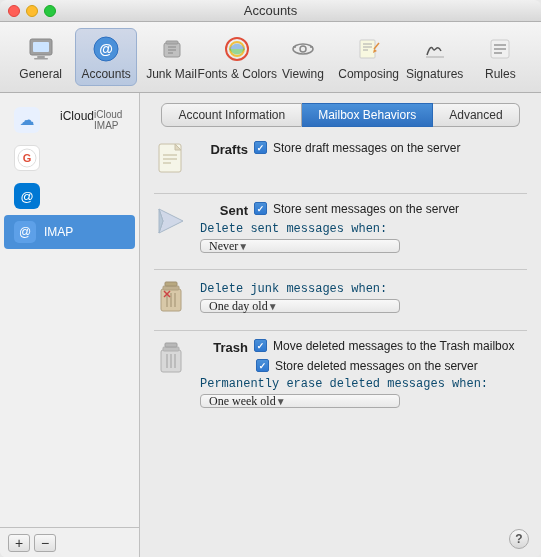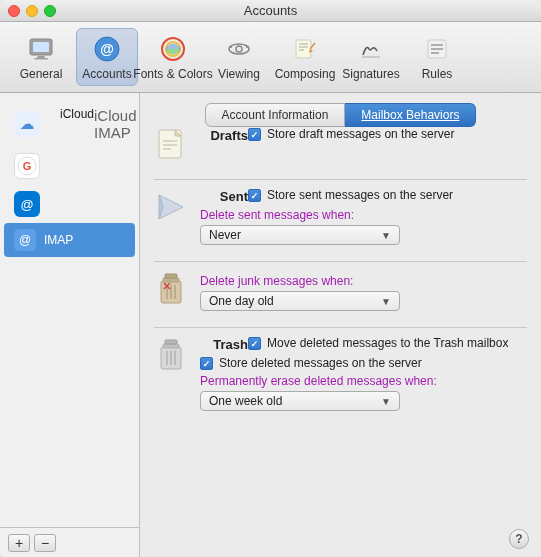--- a/index.html
+++ b/index.html
@@ -123,21 +123,21 @@
       align-items: center;
       justify-content: center;
       font-size: 15px;
       flex-shrink: 0;
     }
     .icloud-icon { background: #e8f0fe; color: #4a90d9; }
     .google-icon { background: #fff; color: #e04e39; border: 1px solid #ddd; }
     .exchange-icon { background: #0078d4; color: #fff; }
     .account-info { display: flex; flex-direction: row; margin-left: 12px; }
     .account-name { font-size: 12px; font-weight: 500; color: #222; }
-    .account-sub { font-size: 15px; color: #666; }
+    .account-sub { font-size: 10px; color: #666; }
 
     .sidebar-item-selected {
       background: #4a90d9 !important;
       border-radius: 4px;
       margin: 0 4px;
     }
     .sidebar-item-selected .account-name,
     .sidebar-item-selected .account-icon-small {
       color: #fff !important;
     }
@@ -183,39 +183,38 @@
       flex: 1;
       padding: 10px 14px;
       background: #ebebeb;
       overflow-y: auto;
     }
 
     
     .tab-bar {
       display: flex;
       gap: 0;
-      margin-bottom: 0;
+      margin-bottom: 14px;
       justify-content: center;
     }
     .tab {
       padding: 4px 16px;
       font-size: 12px;
       background: linear-gradient(to bottom, #f5f5f5, #e0e0e0);
       border: 1px solid #aaa;
       cursor: pointer;
       color: #333;
     }
     .tab:first-child { border-radius: 6px 0 0 6px; }
     .tab:last-child { border-radius: 0 6px 6px 0; }
     .tab + .tab { border-left: none; }
     .tab.active {
       background: linear-gradient(to bottom, #4a90d9, #2e6fbf);
       color: #fff;
       border-color: #2a6ab8;
-      text-decoration: underline;
     }
 
     
     .section {
       display: flex;
       align-items: flex-start;
       margin-bottom: 14px;
       gap: 10px;
     }
     .section-icon {
@@ -224,33 +223,34 @@
       flex-shrink: 0;
       display: flex;
       align-items: center;
       justify-content: center;
       margin-top: 2px;
     }
     .section-content { flex: 1; }
     .section-header {
       display: flex;
       align-items: center;
+      gap: 6px;
       margin-bottom: 4px;
     }
     .section-title {
       font-size: 13px;
       font-weight: 600;
       color: #222;
       width: 48px;
       text-align: right;
       flex-shrink: 0;
     }
     .checkbox-row {
       display: flex;
-      align-items: flex-end;
+      align-items: flex-start;
       gap: 6px;
       margin-bottom: 2px;
     }
     .checkbox {
       width: 13px;
       height: 13px;
       border: 1px solid #888;
       border-radius: 2px;
       background: linear-gradient(to bottom, #e8e8e8, #f5f5f5);
       display: flex;
@@ -272,37 +272,38 @@
     .checkbox-label {
       font-size: 12px;
       color: #222;
     }
     .sub-row {
       margin-top: 4px;
       margin-bottom: 2px;
     }
     .sub-label {
       font-size: 12px;
-      color: #a21caf;
+      color: #0c4a6e;
       margin-bottom: 3px;
+      font-family: Liberation Mono, monospace;
     }
     .select-box {
       width: 200px;
-      height: 20px;
+      height: 14px;
       background: linear-gradient(to bottom, #f8f8f8, #e8e8e8);
       border: 1px solid #aaa;
       border-radius: 4px;
       display: flex;
       align-items: center;
       padding: 0 8px;
       cursor: pointer;
       position: relative;
       font-size: 12px;
       color: #222;
-      justify-content: space-between;
+      font-family: Liberation Serif, serif;
     }
     .select-arrow {
       color: #555;
       font-size: 10px;
     }
 
     
     .help-btn {
       position: absolute;
       bottom: 8px;
@@ -356,20 +357,32 @@
   <div class="toolbar-item active">
     <div class="toolbar-icon">
       <svg width="28" height="28" viewBox="0 0 28 28">
         <circle cx="14" cy="14" r="12" fill="#4a90d9" stroke="#2e6fbf" stroke-width="1"></circle>
         <text x="14" y="19" text-anchor="middle" fill="white" font-size="14" font-family="Arial" font-weight="bold">@</text>
       </svg>
     </div>
     <span class="toolbar-label">Accounts</span>
   </div>
 
+  <div class="toolbar-item">
+    <div class="toolbar-icon">
+      <svg width="28" height="28" viewBox="0 0 28 28">
+        <rect x="6" y="8" width="16" height="14" rx="2" fill="#c0c0c0" stroke="#999" stroke-width="1"></rect>
+        <rect x="8" y="6" width="12" height="3" rx="1" fill="#b0b0b0" stroke="#999" stroke-width="1"></rect>
+        <line x1="10" y1="12" x2="18" y2="12" stroke="#888" stroke-width="1"></line>
+        <line x1="10" y1="15" x2="18" y2="15" stroke="#888" stroke-width="1"></line>
+        <line x1="10" y1="18" x2="15" y2="18" stroke="#888" stroke-width="1"></line>
+      </svg>
+    </div>
+    <span class="toolbar-label">Junk Mail</span>
+  </div>
 
   <div class="toolbar-item">
     <div class="toolbar-icon">
       <svg width="28" height="28" viewBox="0 0 28 28">
         <circle cx="14" cy="14" r="11" fill="none" stroke="#e04e39" stroke-width="2"></circle>
         <circle cx="14" cy="14" r="7" fill="none" stroke="#f0c040" stroke-width="2"></circle>
         <path d="M6 14 Q14 3 22 14" fill="#4a90d9" opacity="0.5"></path>
         <path d="M6 14 Q14 25 22 14" fill="#40c040" opacity="0.5"></path>
       </svg>
     </div>
@@ -467,20 +480,23 @@
   </div>
 
   <div class="content">
 
     <div class="tab-bar">
       <div class="tab">
         <span>Account Information</span>
       </div>
       <div class="tab active">
         <span>Mailbox Behaviors</span>
+      </div>
+      <div class="tab">
+        <span>Advanced</span>
       </div>
     </div>
 
     <div class="section">
       <div class="section-icon">
         <svg width="34" height="38" viewBox="0 0 34 38">
           <rect x="4" y="2" width="22" height="28" rx="2" fill="#f5f5e8" stroke="#c8c0a8" stroke-width="1"></rect>
           <path d="M20 2 L26 8 L20 8 Z" fill="#e0d8c0" stroke="#c8c0a8" stroke-width="1"></path>
           <line x1="8" y1="13" x2="22" y2="13" stroke="#c0b898" stroke-width="1.2"></line>
           <line x1="8" y1="17" x2="22" y2="17" stroke="#c0b898" stroke-width="1.2"></line>
@@ -566,21 +582,21 @@
         </svg>
       </div>
       <div class="section-content">
         <div class="section-header">
           <span class="section-title">Trash</span>
           <div class="checkbox-row">
             <div class="checkbox checked"></div>
             <span class="checkbox-label">Move deleted messages to the Trash mailbox</span>
           </div>
         </div>
-        <div class="checkbox-row" style="margin-bottom:4px;">
+        <div class="checkbox-row" style="margin-left:56px; margin-bottom:4px;">
           <div class="checkbox checked"></div>
           <span class="checkbox-label">Store deleted messages on the server</span>
         </div>
         <div class="sub-row">
           <div class="sub-label">Permanently erase deleted messages when:</div>
           <div class="select-box">
             <span>One week old</span>
             <span class="select-arrow">▼</span>
           </div>
         </div>

